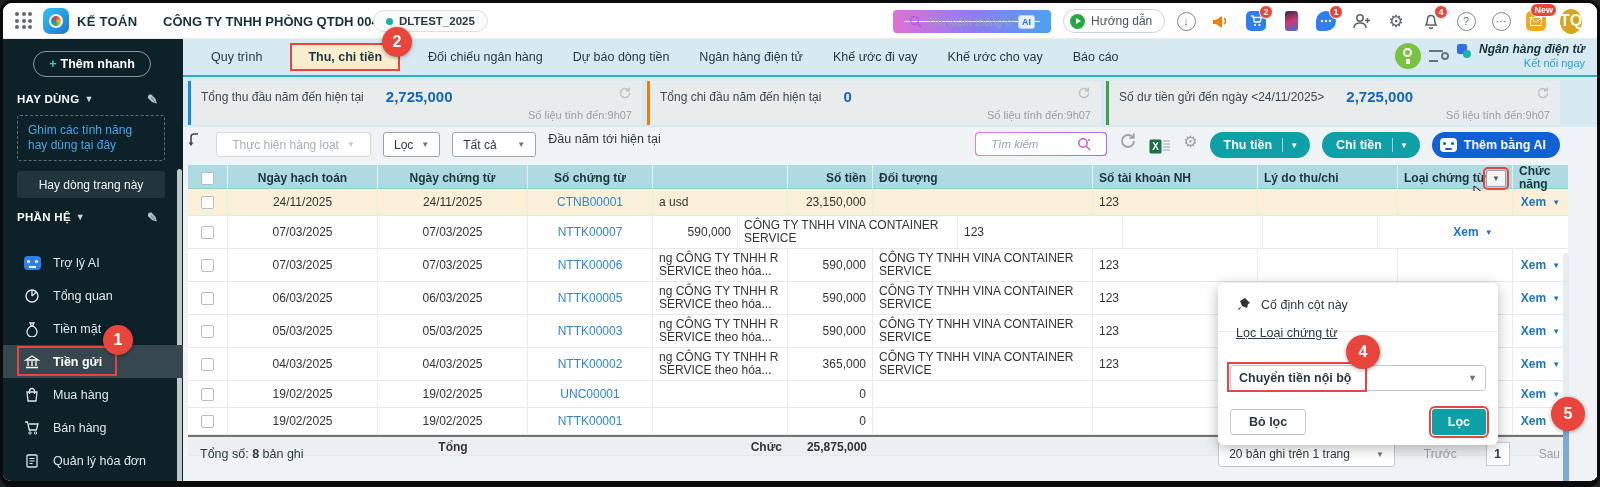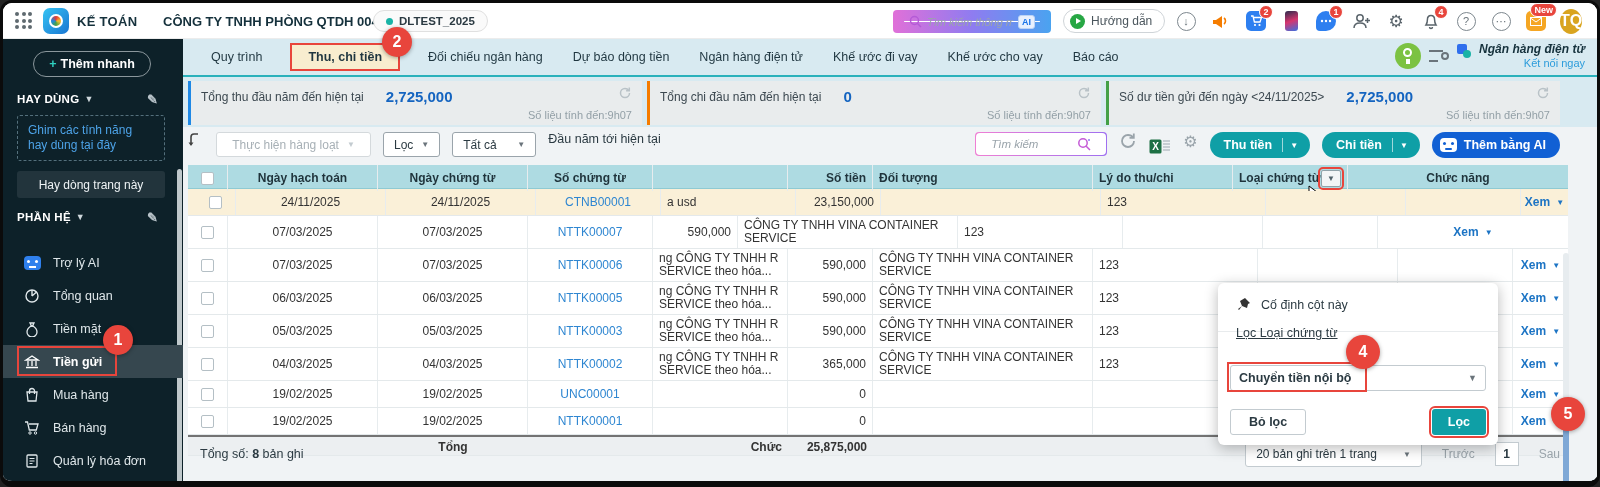--- a/index.html
+++ b/index.html
@@ -92,21 +92,21 @@
   .robot-h { width:17px; height:14px; background:#fff; border-radius:4px; position:relative; }
   .robot-h i { position:absolute; top:4px; width:3px; height:3px; border-radius:50%; background:#1160d4; }
   .robot-h i.l { left:3px; } .robot-h i.r { right:3px; }
   .robot-h u { position:absolute; left:5px; bottom:2px; width:7px; height:2px; background:#1160d4; border-radius:1px; }
 
   
   .tablewrap { position:absolute; left:5px; top:38px; width:1380px; background:#fff; font-size:12px; }
   .trow { display:flex; align-items:stretch; border-bottom:1px solid #e4e9eb; background:#fff; }
   .trow.head { background:#aedbe2; border-bottom:1px solid #8fcad3; height:24px; }
   .trow.head .cell { font-weight:bold; color:#1f333b; display:flex; align-items:center; }
-  .trow.highlight { background:#faf0d8;padding-left:8px; }
+  .trow.highlight { background:#faf0d8; }
   .cell { padding:3px 6px; border-right:1px solid #e7ecee; display:flex; align-items:center; min-height:26px; line-height:13px; color:#333; overflow:hidden; }
   .c-check { width:40px; justify-content:center; }
   .c-d1 { width:150px; justify-content:center; }
   .c-d2 { width:150px; justify-content:center; }
   .c-doc { width:125px; justify-content:center; }
   .c-desc { width:135px; }
   .c-amt { width:85px; justify-content:flex-end; }
   .c-par { width:220px; }
   .c-acc { width:165px; }
   .c-rea { width:140px; }
@@ -118,21 +118,21 @@
   .view-link .car { font-size:8px; color:#1c74c4; }
   .trow.total { background:#eceff1; border-top:2px solid #737373; height:21px; font-weight:bold; }
   .trow.total .cell { border-right:none; min-height:21px; padding-top:2px; padding-bottom:2px; }
   .filter-btn { position:relative; width:20px; height:17px; border:1px solid #8fa3aa; background:#f2f5f6; border-radius:2px; display:flex; align-items:center; justify-content:center; font-size:8px; color:#51626a; margin-left:auto; cursor:pointer; outline:2px solid #e8453c; outline-offset:1px; }
   .vscroll { position:absolute; right:28px; top:126px; width:6px; height:246px; background:#e7ecef; border-radius:3px; }
   .vscroll i { position:absolute; left:0; right:0; bottom:4px; height:90px; background:#7fa8d6; border-radius:3px; }
 
   
   .tfoot { position:absolute; left:5px; right:37px; top:310px; height:34px; display:flex; align-items:center; }
   .tot-text { font-size:12.5px; color:#2b3a42; margin-left:12px; }
-  .pager { margin-left:auto; display:flex; align-items:center; gap:20px; font-size:12px; color:#9aa4ab; }
+  .pager { margin-left:auto; display:flex; align-items:center; gap:29px; font-size:12px; color:#9aa4ab; }
   .psize { height:25px; border:1px solid #c3cbd0; border-radius:3px; background:#fff; display:flex; align-items:center; gap:26px; padding:0 10px; color:#2b3a42; cursor:pointer; }
   .pnum { width:24px; height:24px; border:1px solid #c3cbd0; background:#fff; display:flex; align-items:center; justify-content:center; color:#2b3a42; font-weight:bold; }
 
   
   .popup { position:absolute; left:1035px; top:156px; width:280px; height:162px; background:#fff; border-radius:6px; box-shadow:0 3px 14px rgba(0,0,0,.28); z-index:30; font-size:12.5px; color:#2b3a42; }
   .pop-row1 { position:absolute; left:18px; top:14px; display:flex; align-items:center; gap:10px; cursor:pointer; }
   .pop-div { position:absolute; left:0; right:0; top:48px; height:1px; background:#e8ebed; }
   .pop-label { position:absolute; left:18px; top:43px;text-decoration:underline; }
   .pop-select { position:absolute; left:12px; top:82px; right:12px; height:26px; border:1px solid #c3cbd0; border-radius:3px; display:flex; align-items:center; padding:0 8px; font-weight:bold; cursor:pointer; }
   .pop-select .car { margin-left:auto; font-size:9px; color:#6a747b; }
@@ -487,20 +487,21 @@
         <div class="trow head">
           <div class="cell c-check">
               <span class="cb"></span>
             </div>
           <div class="cell c-d1">Ngày hạch toán</div>
           <div class="cell c-d2">Ngày chứng từ</div>
           <div class="cell c-doc">Số chứng từ</div>
           <div class="cell c-desc"></div>
           <div class="cell c-amt">Số tiền</div>
           <div class="cell c-par">Đối tượng</div>
+          <div class="cell c-acc">Số tài khoản NH</div>
           <div class="cell c-rea">Lý do thu/chi</div>
           <div class="cell c-typ">
             <span>Loại chứng từ</span>
             <span class="filter-btn">▼
               
               <svg class="cursor-hand" style="left:-14px;top:14px;" width="13" height="16" viewBox="0 0 13 16">
                   <path d="M1 1v11l3-2.6L6 15l2.5-1-2-5.4H11z" fill="#fff" stroke="#000" stroke-width="1"></path>
                 </svg>
             </span>
           </div>

